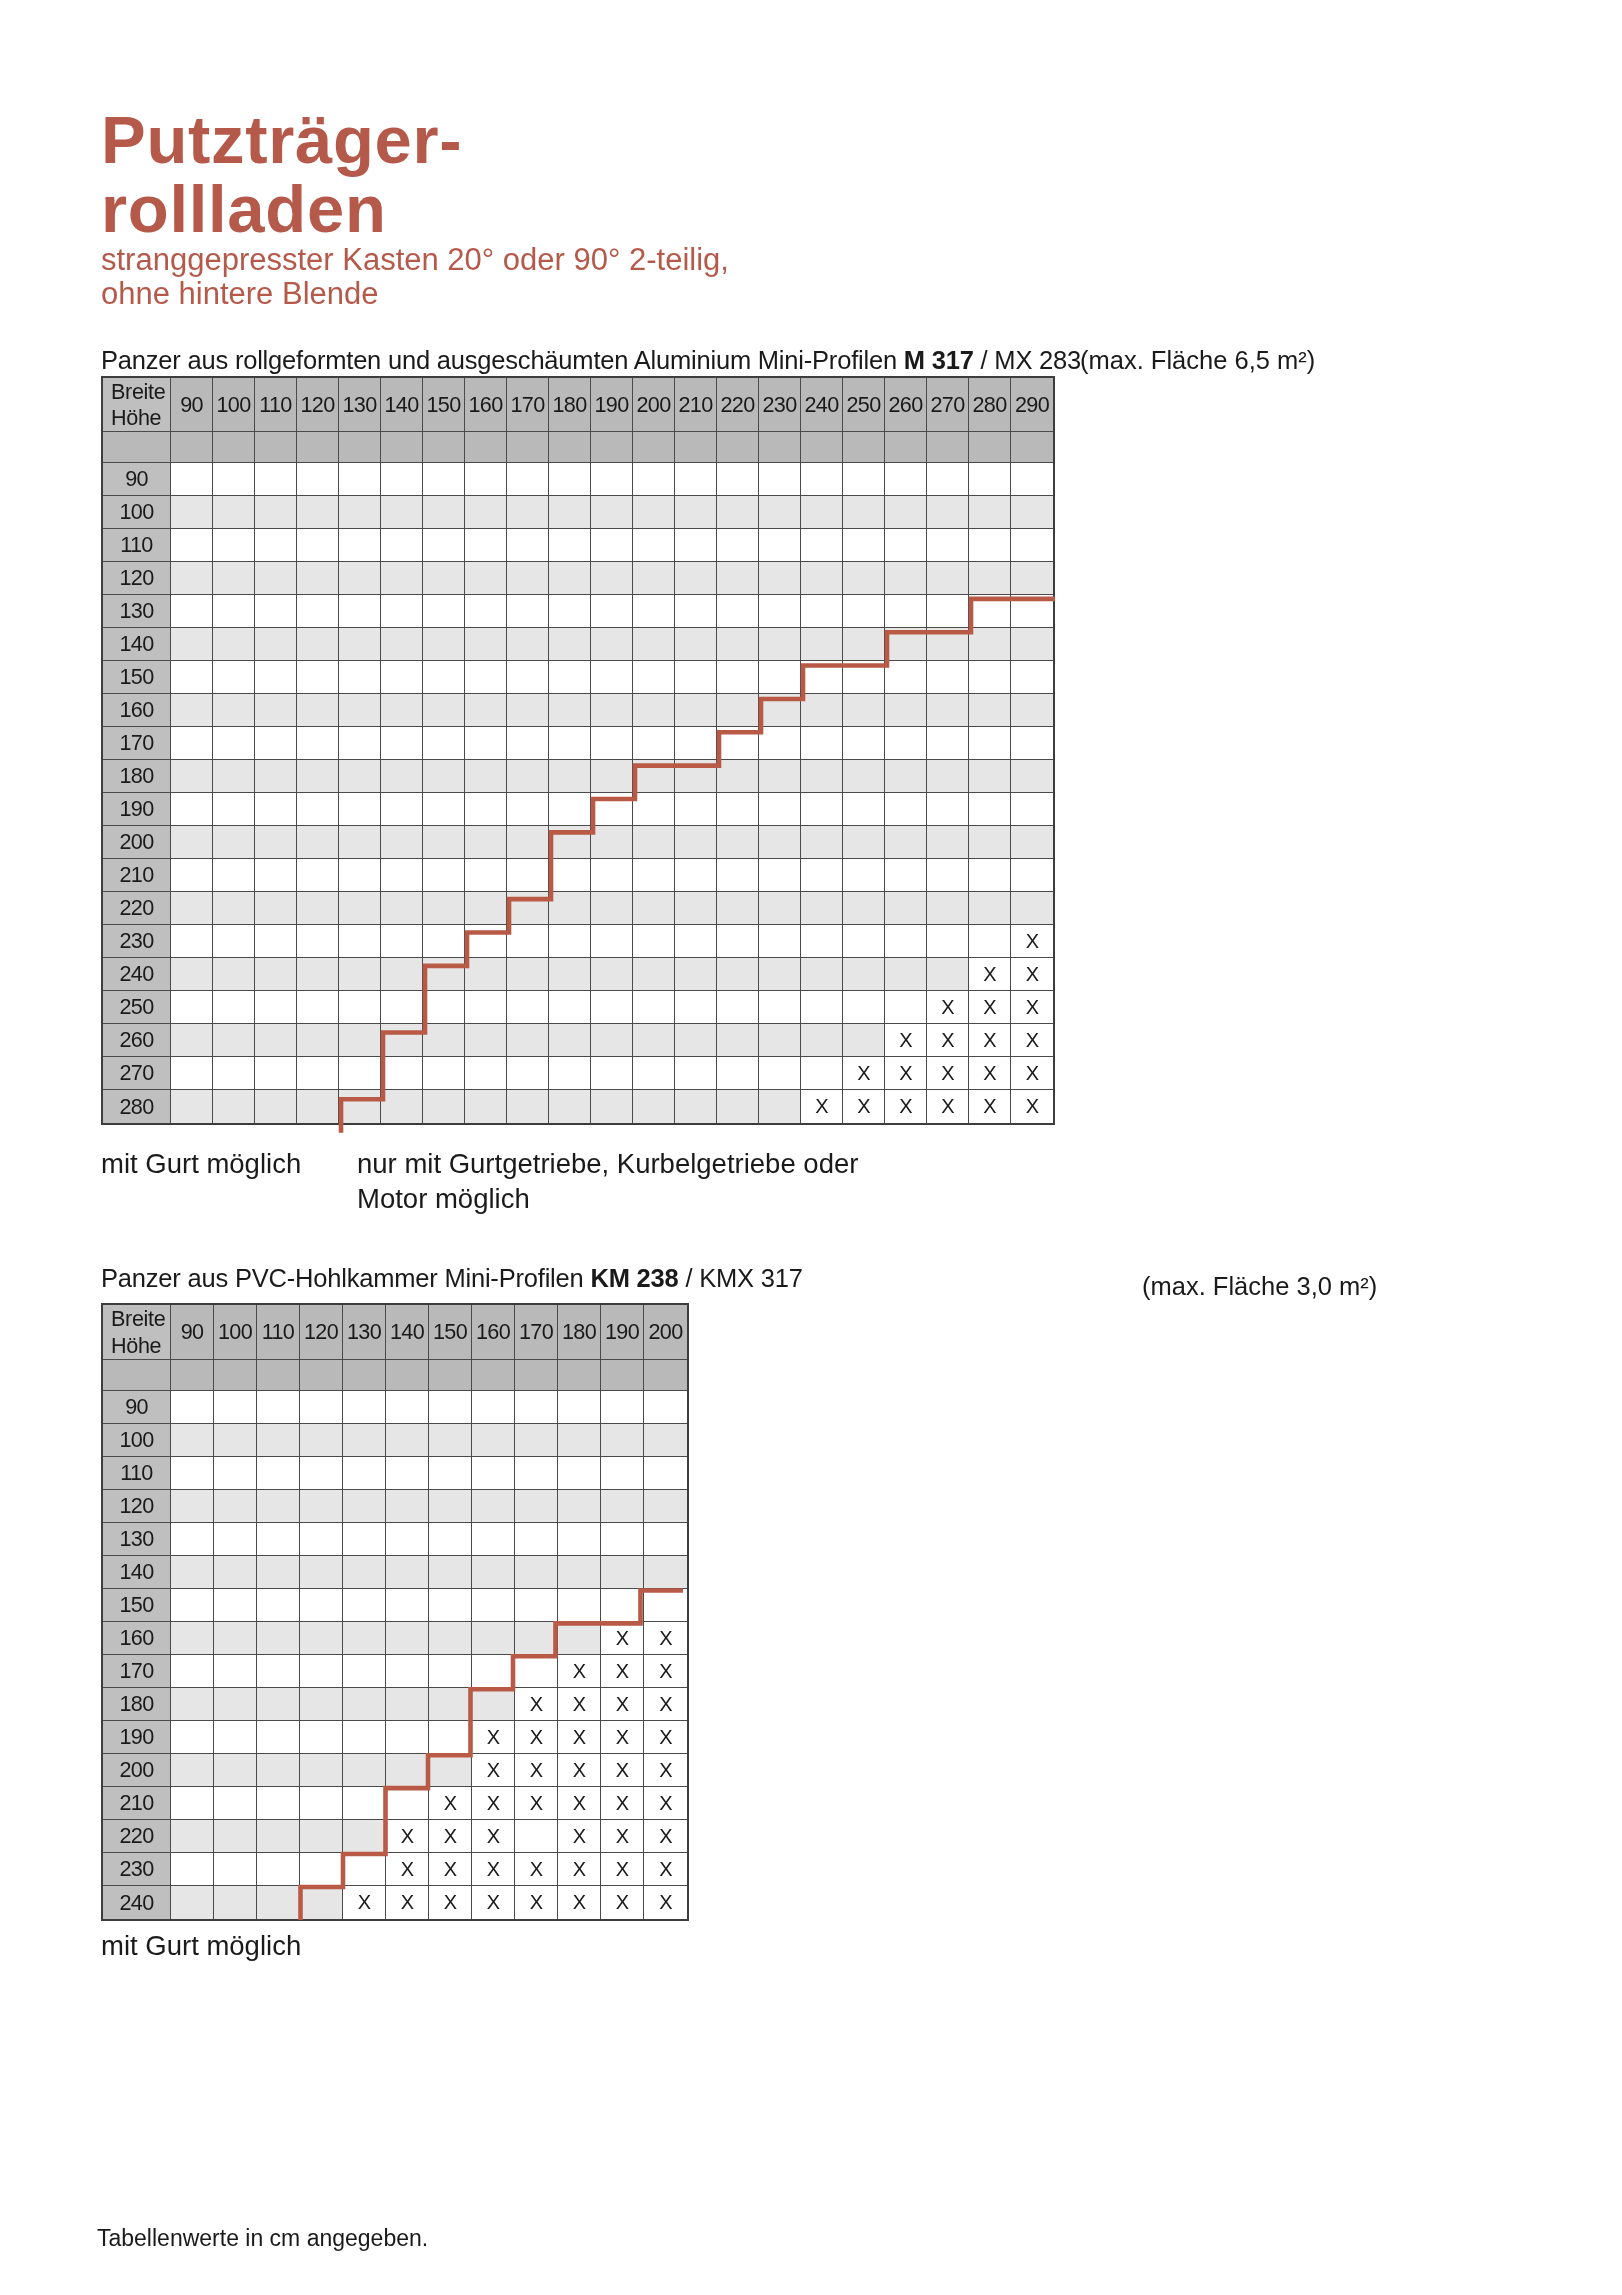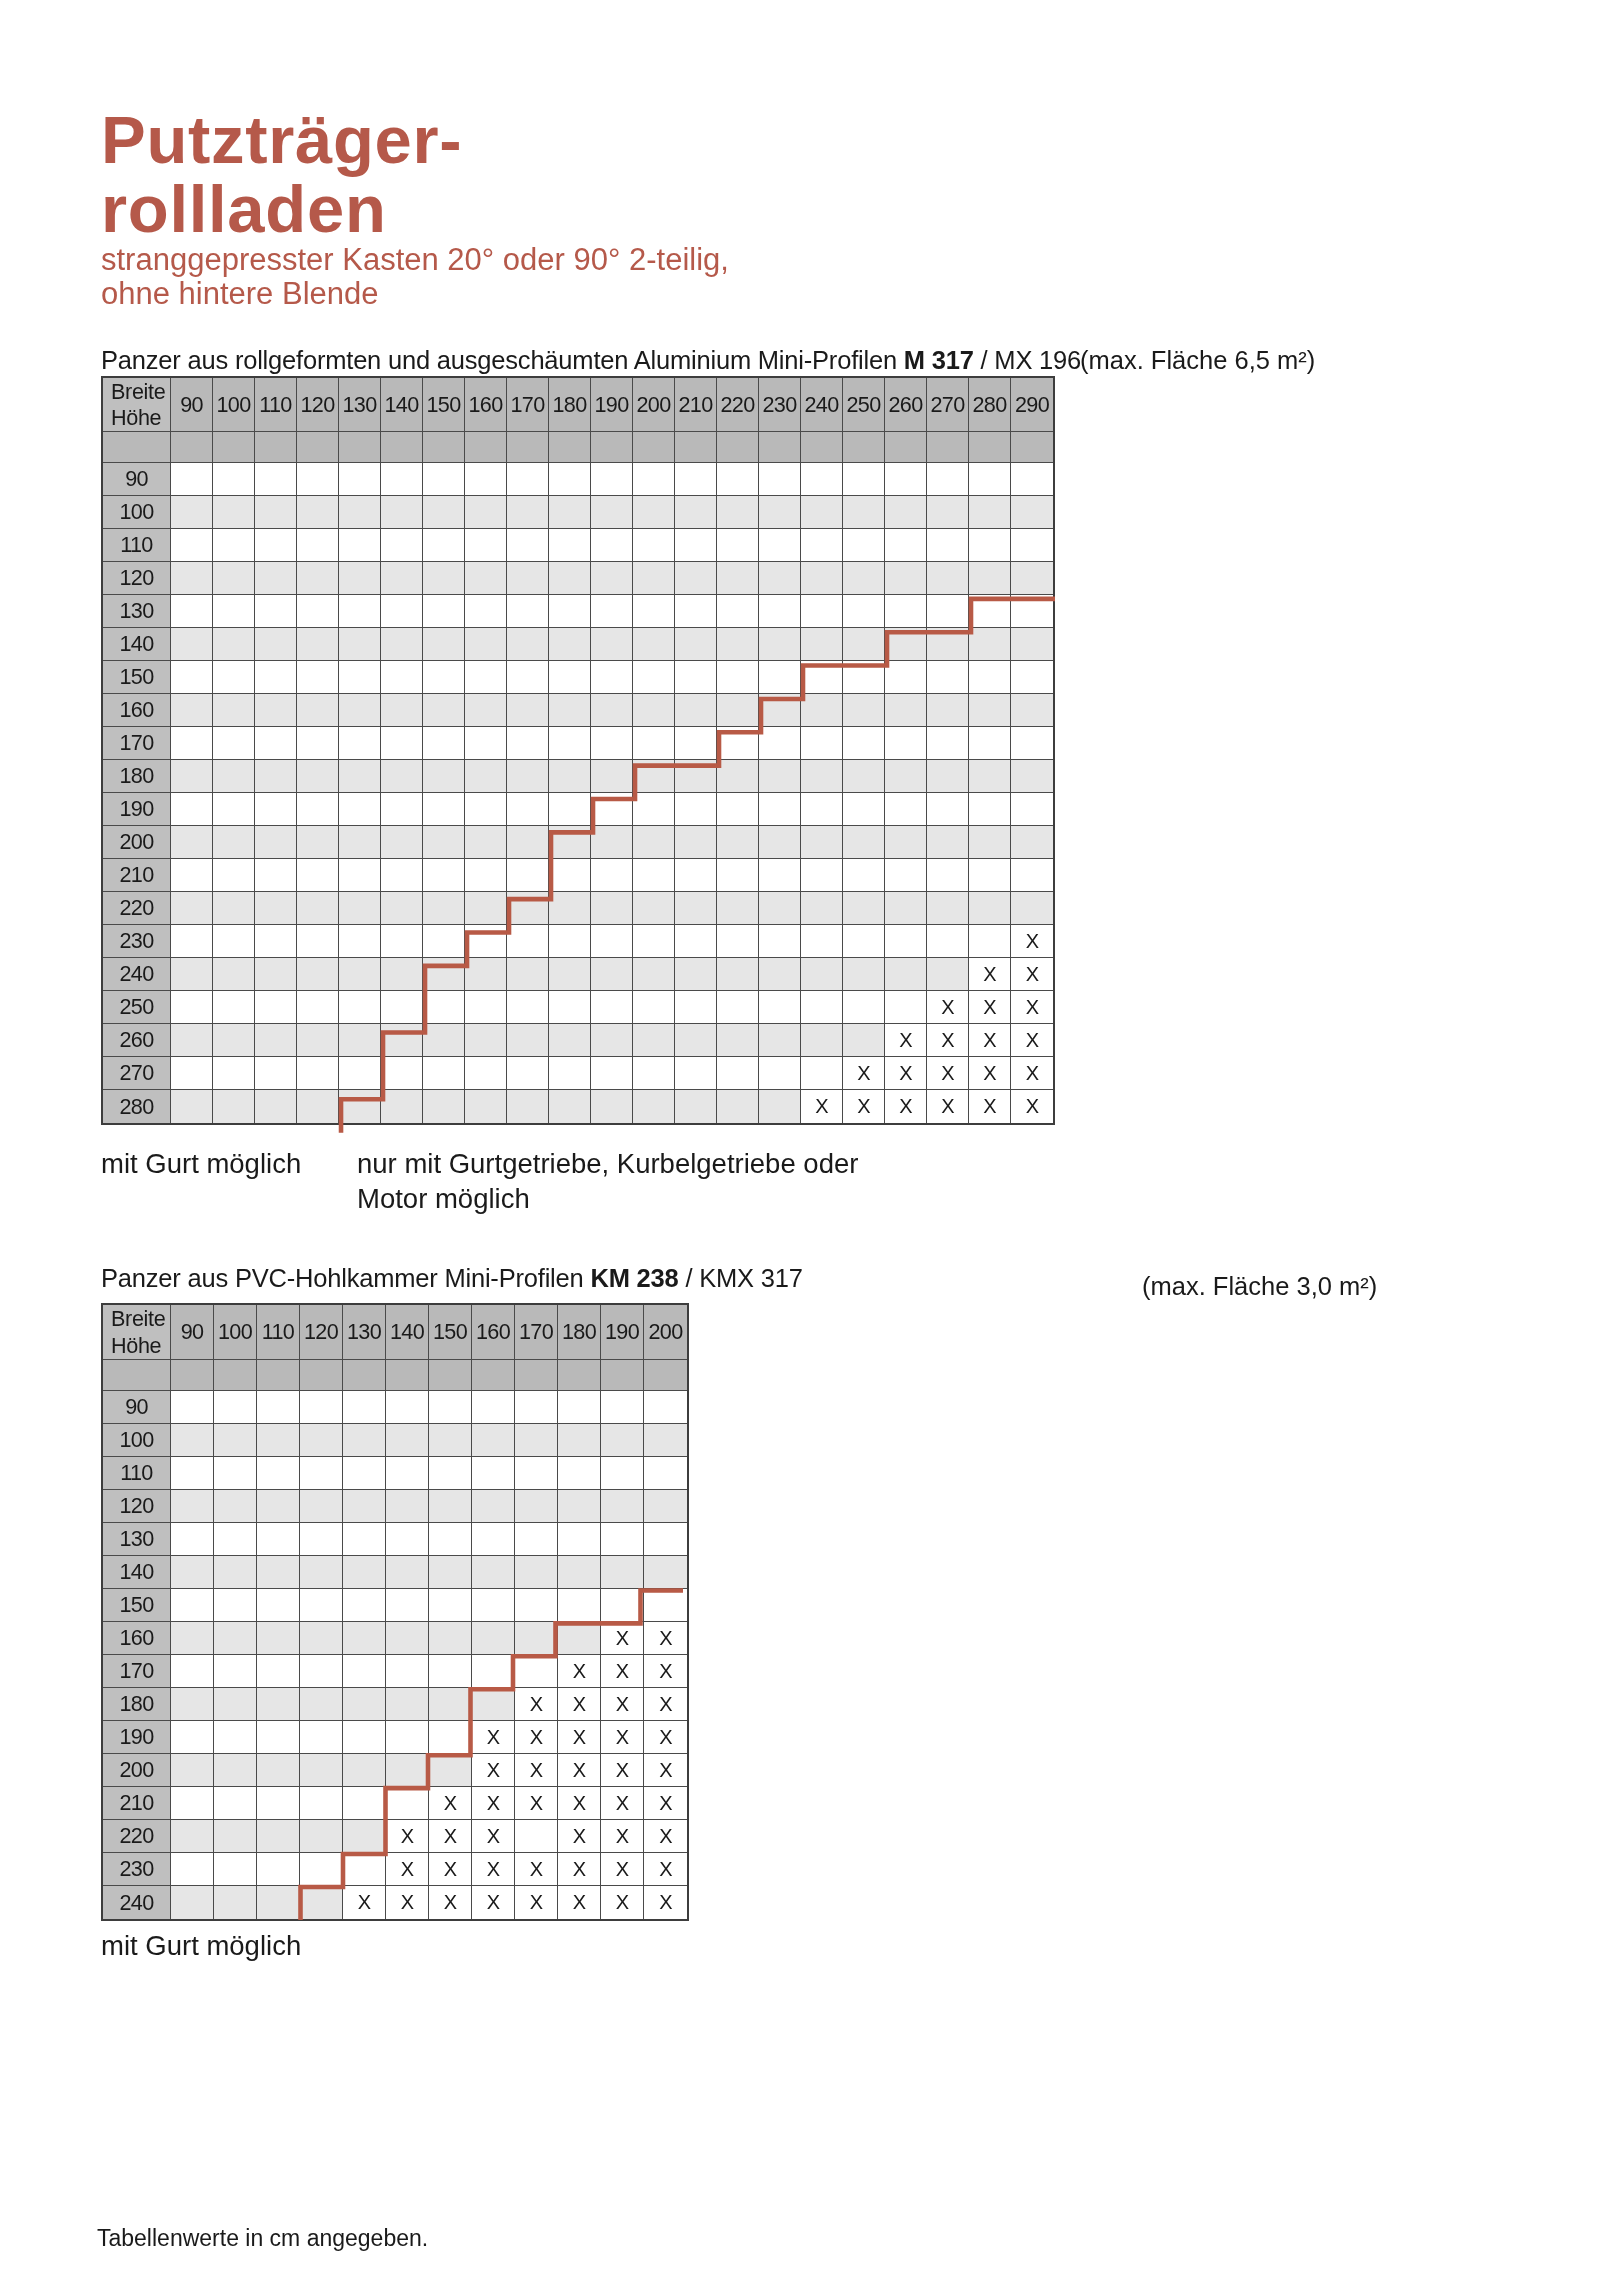--- a/index.html
+++ b/index.html
@@ -39,21 +39,21 @@
     <div>Putzträger-</div>
     <div>rollladen</div>
   </div>
 
   <div class="abs page-subtitle">
     <div>stranggepresster Kasten 20° oder 90° 2-teilig,</div>
     <div>ohne hintere Blende</div>
   </div>
 
   <div class="abs section-heading" style="left:101px;top:345px;">
-    <span>Panzer aus rollgeformten und ausgeschäumten Aluminium Mini-Profilen </span><span class="bold">M 317</span><span> / MX 196</span>
+    <span>Panzer aus rollgeformten und ausgeschäumten Aluminium Mini-Profilen </span><span class="bold">M 317</span><span> / MX 283</span>
   </div>
   <div class="abs max-note" style="left:1080px;top:345px;">(max. Fläche 6,5 m²)</div>
 
   <div class="table-wrap" style="left:101px;top:376px;">
     <div class="grid" style="grid-template-columns: 68px repeat(21, 42px); grid-template-rows: 54px 31px repeat(20, 33px);">
         <div class="cell corner">
           <span>Breite</span>
           <span>Höhe</span>
         </div>
         <div class="cell head">90</div>

